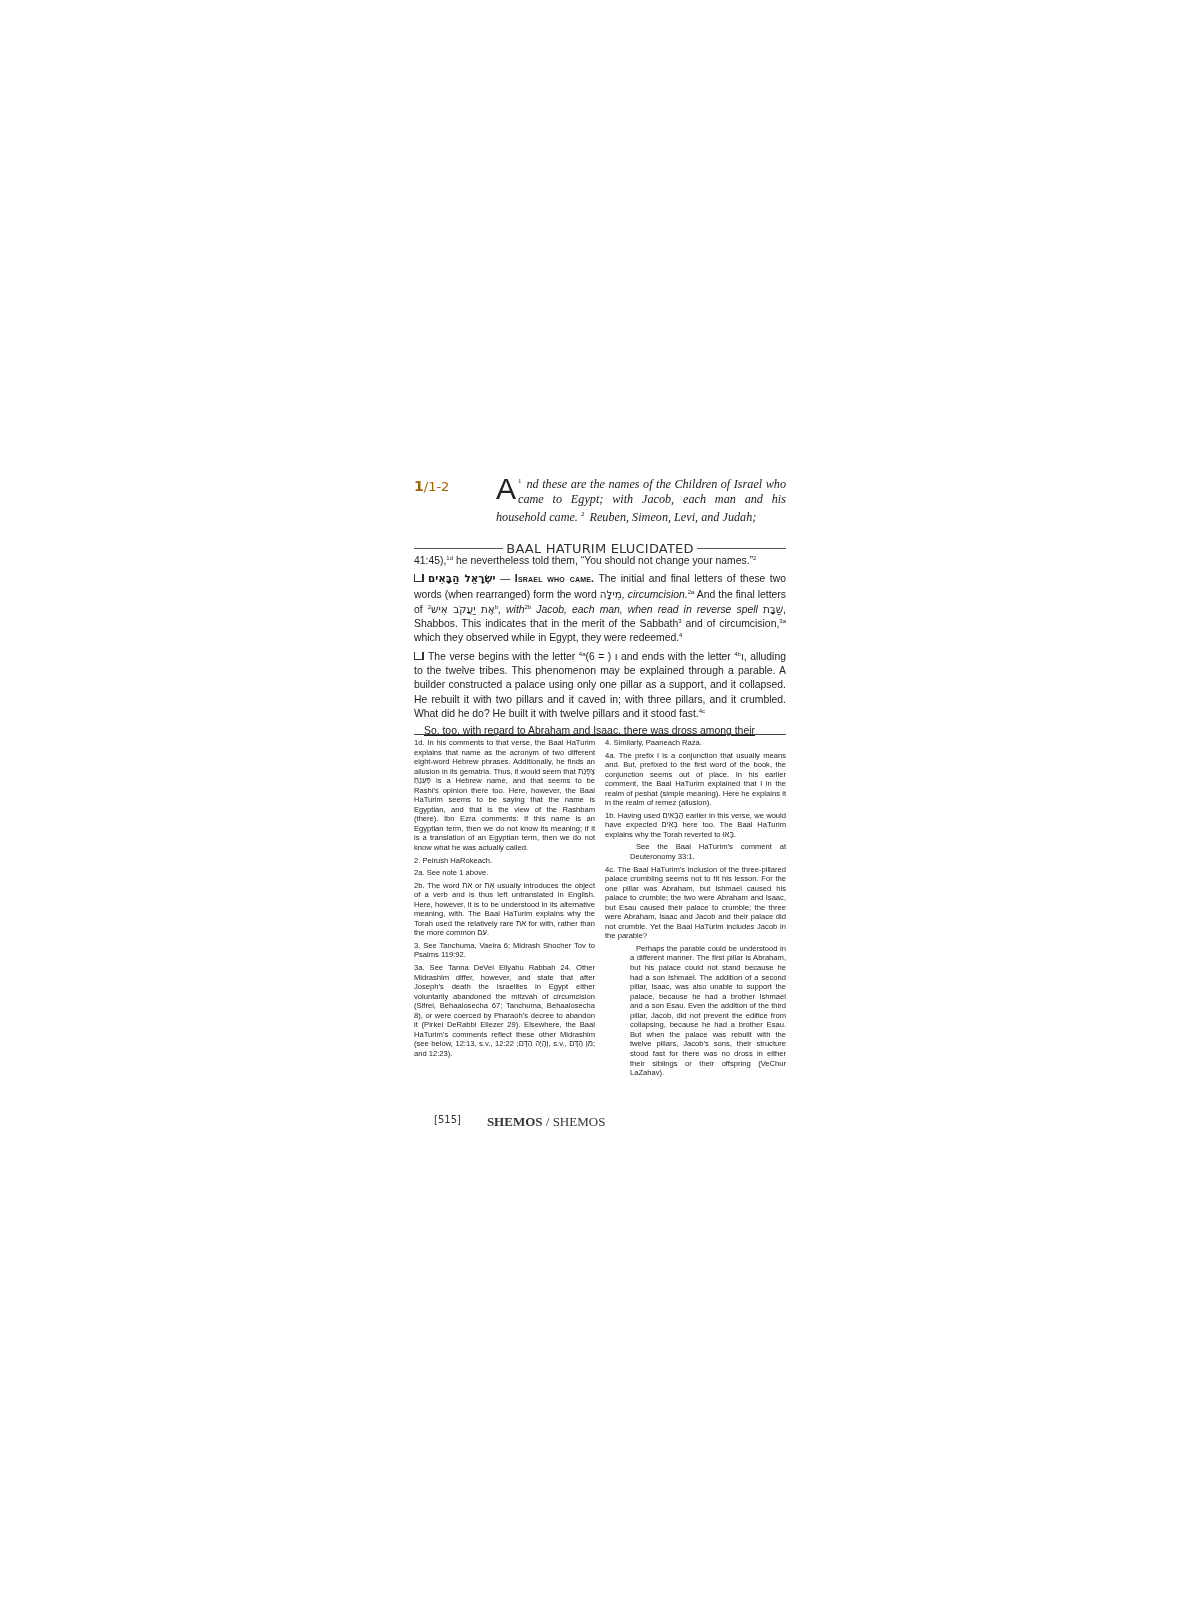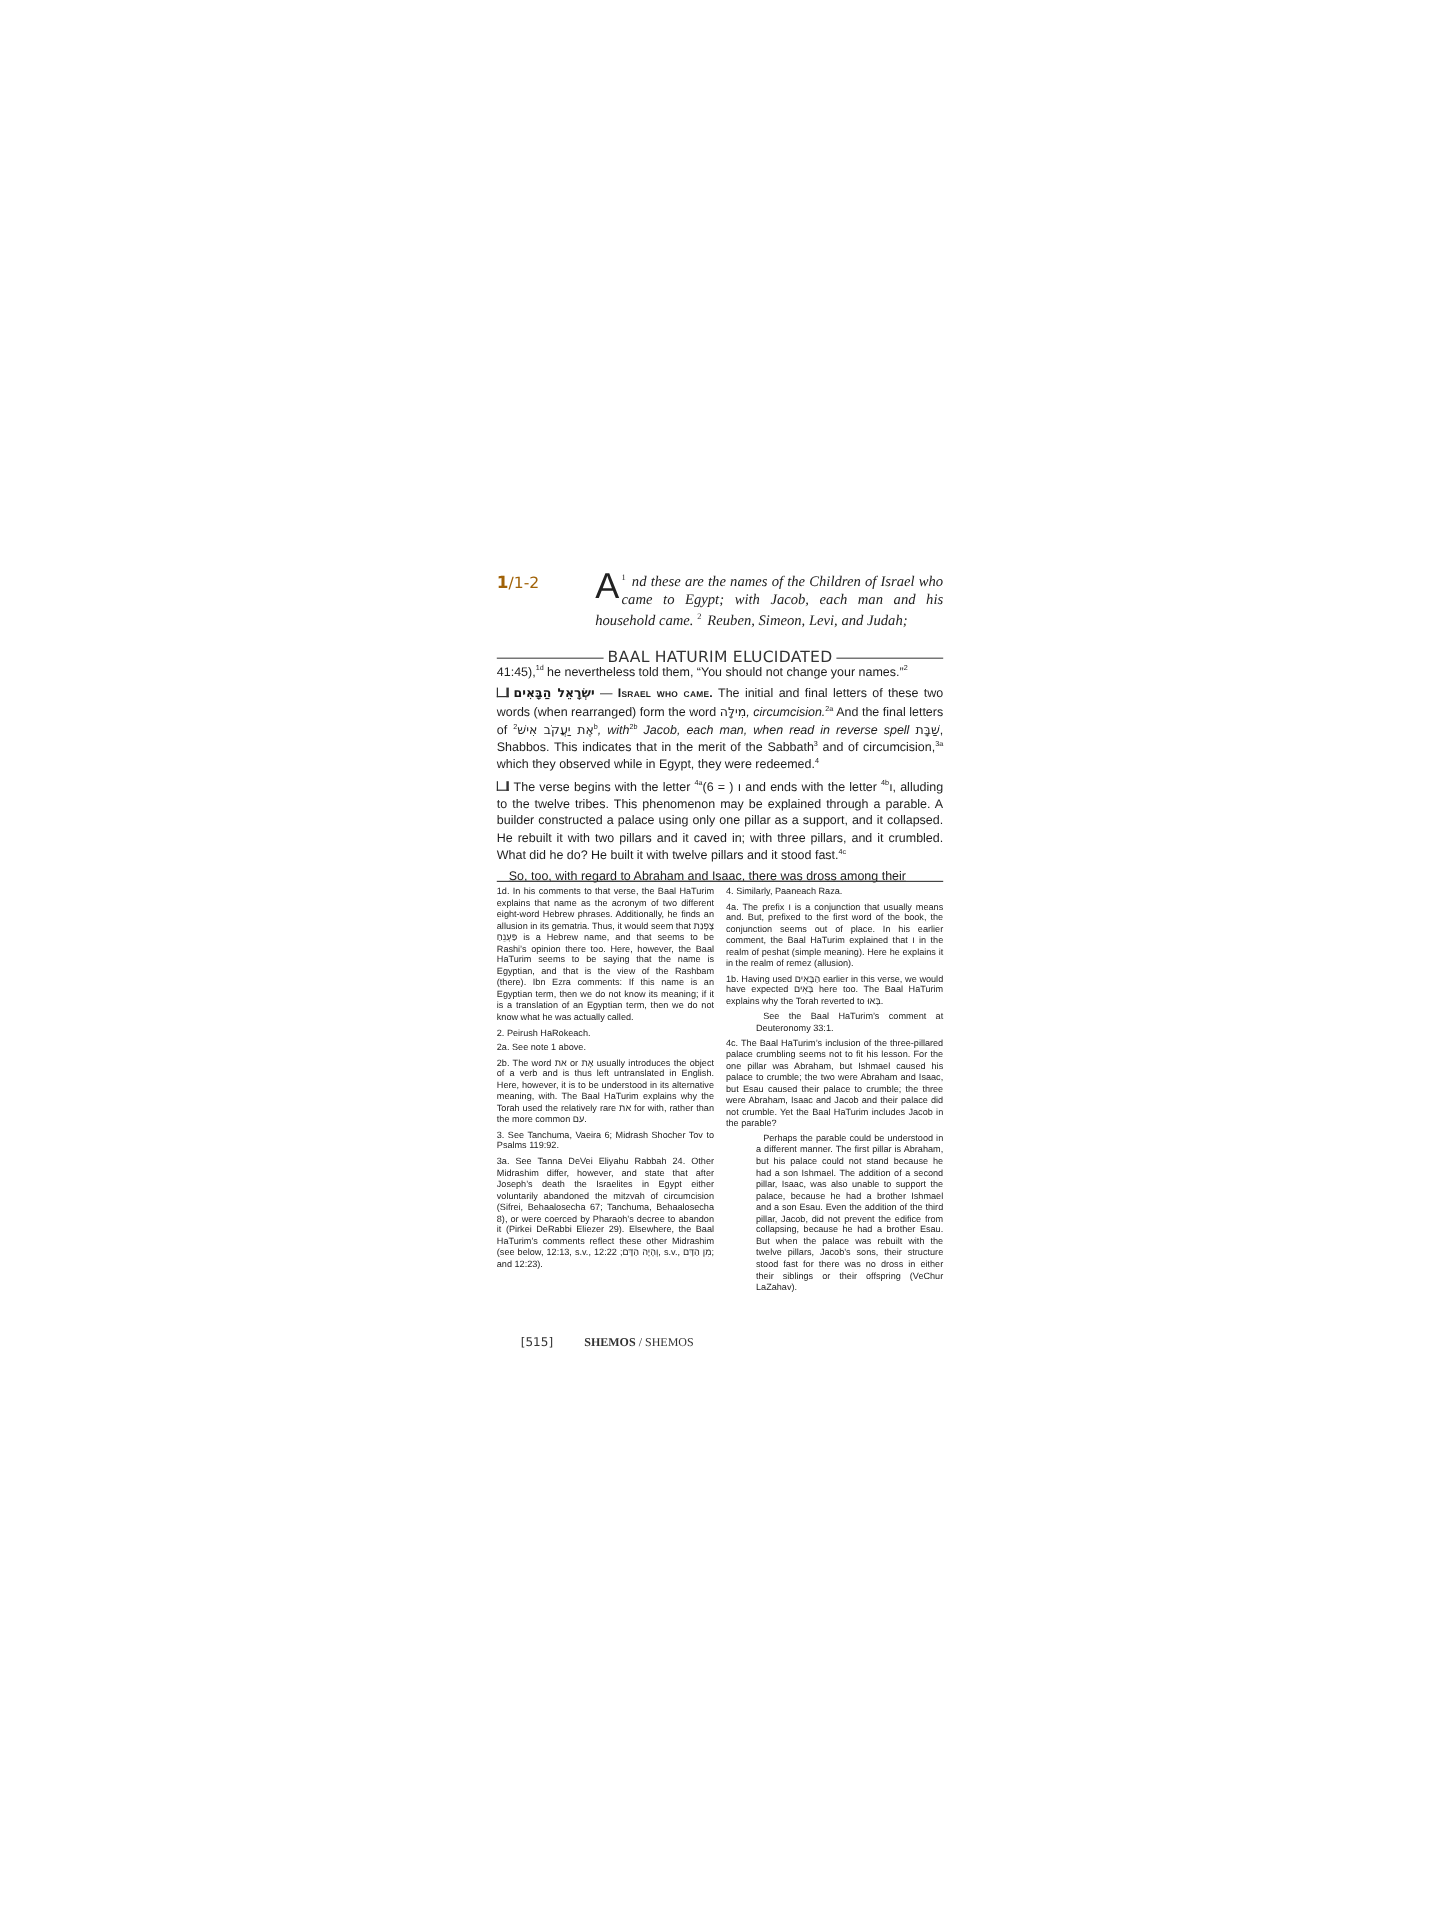--- a/index.html
+++ b/index.html
@@ -41,21 +41,21 @@
     position: absolute; left: 0; top: 264px; width: 372px; display: flex; gap: 10px;
     font-family: Liberation Sans, sans-serif; font-size: 7.6px; line-height: 9.55px; color: #222;
   }
   .fn-col { width: 181px; text-align: justify; }
   .fn-col p { margin: 0 0 3px 0; }
   .fn-col .indent { text-indent: 6px; margin-left: 25px; }
   .footer {
     position: absolute; left: 0; top: 640px; width: 372px; display: flex; gap: 26px;
     font-size: 10px; color: #333; margin-left: 20px;
   }
-  .footer .book { font-family: "Liberation Serif", serif; font-size: 10px; }
+  .footer .book { font-family: "Liberation Serif", serif; font-size: 13px; }
   .footer .book b { font-weight: bold; }
 </style>
 </head>
 <body>
 
 <div class="page">
 
   <div class="heading-row">
     <div class="chapter-ref"><b>1</b><span>/1-2</span></div>
     <div class="verse-text">

